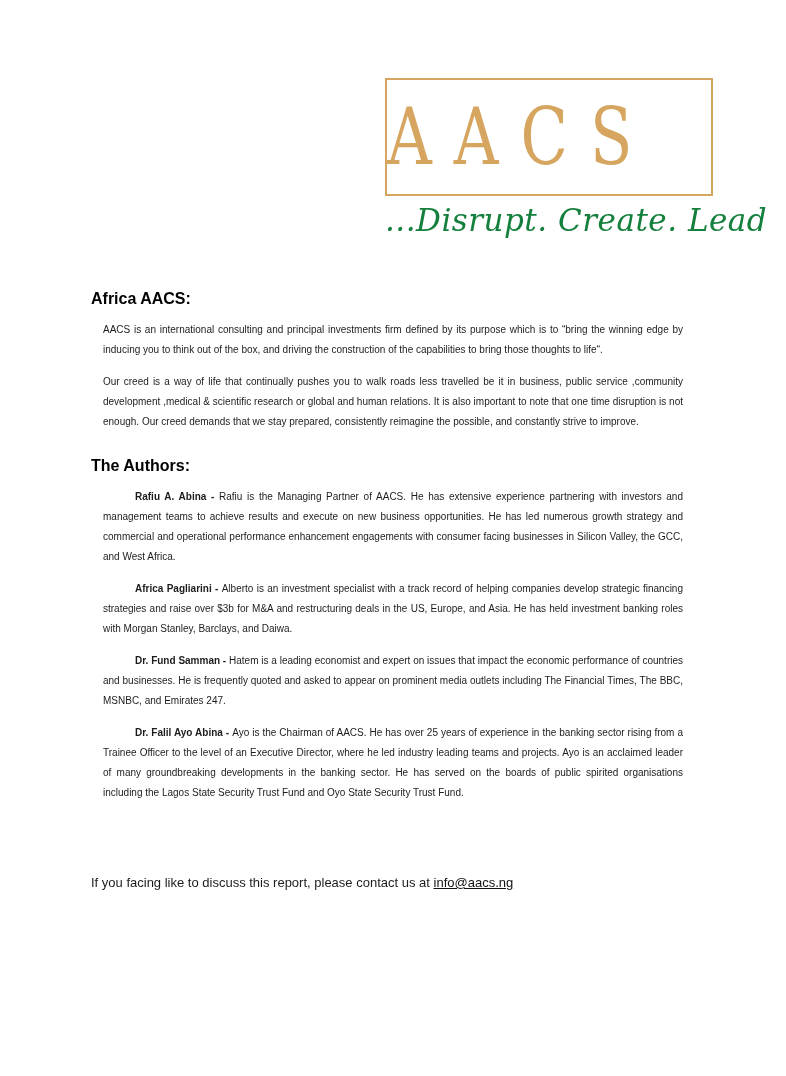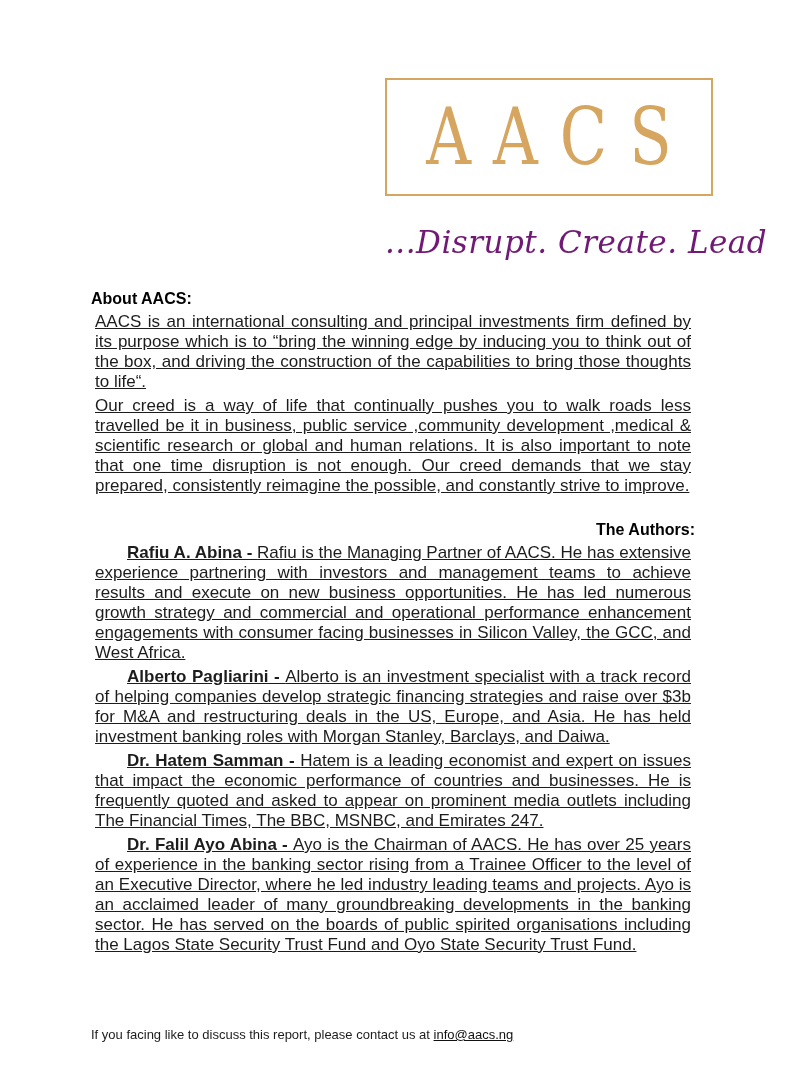--- a/index.html
+++ b/index.html
@@ -22,66 +22,64 @@
     right: 73px;
     width: 328px;
     text-align: right;
   }
   .logo-box {
     width: 328px;
     height: 118px;
     border: 2px solid #d6a660;
     display: flex;
     align-items: center;
-    justify-content: center;
     background: #ffffff;
   }
   .logo-text {
     font-family: "DejaVu Serif", serif;
     font-size: 62px;
     line-height: 1;
     color: #d6a660;
     letter-spacing: 22px;
     margin-right: -22px;
     transform: scaleY(1.28);
     transform-origin: center;
     white-space: nowrap;
   }
   .tagline {
-    margin-top: 28px;
+    margin-top: 6px;
     font-family: "DejaVu Serif", serif;
     font-style: italic;
     font-size: 31px;
     letter-spacing: 0.5px;
-    color: #701a75;
+    color: #15803d;
     white-space: nowrap;
   }
 
   
   .content {
     position: absolute;
     left: 91px;
     top: 0;
     width: 604px;
   }
   h2 {
     font-size: 16px;
     line-height: 19px;
     font-weight: bold;
     color: #000000;
     margin: 0;
   }
   .h-about   { margin-top: 289px; }
-  .h-authors { margin-top: 24px; text-align: right; }
+  .h-authors { margin-top: 24px; }
   p.body {
-    font-size: 17px;
+    font-size: 10px;
     line-height: 20px;
     text-align: justify;
-    margin: 4px;
-    text-decoration: underline;
+    margin: 12px;
   }
   .p-about-1 { margin-top: 12px; }
   .p-about-2 { margin-top: 6px; }
   .author-1  { margin-top: 7px; }
   .author-2  { margin-top: 19px; }
   .author-3  { margin-top: 19px; }
   .author-4  { margin-top: 21px; }
   .author-name { font-weight: bold; padding-left: 32px; }
 
   .footer {
@@ -103,31 +101,31 @@
 
   <div class="logo-block">
     <div class="logo-box">
       <span class="logo-text">AACS</span>
     </div>
     <div class="tagline">...Disrupt. Create. Lead</div>
   </div>
 
   <div class="content">
 
-    <h2 class="h-about">About AACS:</h2>
+    <h2 class="h-about">Africa AACS:</h2>
 
     <p class="body p-about-1">AACS is an international consulting and principal investments firm defined by its purpose which is to “bring the winning edge by inducing you to think out of the box, and driving the construction of the capabilities to bring those thoughts to life“.</p>
     <p class="body p-about-2">Our creed is a way of life that continually pushes you to walk roads less travelled be it in business, public service ,community development ,medical &amp; scientific research or global and human relations. It is also important to note that one time disruption is not enough. Our creed demands that we stay prepared, consistently reimagine the possible, and constantly strive to improve.</p>
 
     <h2 class="h-authors">The Authors:</h2>
 
     <p class="body author-1"><span class="author-name">Rafiu A. Abina - </span><span>Rafiu is the Managing Partner of AACS. He has extensive experience partnering with investors and management teams to achieve results and execute on new business opportunities. He has led numerous growth strategy and commercial and operational performance enhancement engagements with consumer facing businesses in Silicon Valley, the GCC, and West Africa.</span></p>
 
-    <p class="body author-2"><span class="author-name">Alberto Pagliarini - </span><span>Alberto is an investment specialist with a track record of helping companies develop strategic financing strategies and raise over $3b for M&amp;A and restructuring deals in the US, Europe, and Asia. He has held investment banking roles with Morgan Stanley, Barclays, and Daiwa.</span></p>
+    <p class="body author-2"><span class="author-name">Africa Pagliarini - </span><span>Alberto is an investment specialist with a track record of helping companies develop strategic financing strategies and raise over $3b for M&amp;A and restructuring deals in the US, Europe, and Asia. He has held investment banking roles with Morgan Stanley, Barclays, and Daiwa.</span></p>
 
-    <p class="body author-3"><span class="author-name">Dr. Hatem Samman - </span> <span>Hatem is a leading economist and expert on issues that impact the economic performance of countries and businesses. He is frequently quoted and asked to appear on prominent media outlets including The Financial Times, The BBC, MSNBC, and Emirates 247.</span></p>
+    <p class="body author-3"><span class="author-name">Dr. Fund Samman - </span> <span>Hatem is a leading economist and expert on issues that impact the economic performance of countries and businesses. He is frequently quoted and asked to appear on prominent media outlets including The Financial Times, The BBC, MSNBC, and Emirates 247.</span></p>
 
     <p class="body author-4"><span class="author-name">Dr. Falil Ayo Abina - </span><span>Ayo is the Chairman of AACS. He has over 25 years of experience in the banking sector rising from a Trainee Officer to the level of an Executive Director, where he led industry leading teams and projects. Ayo is an acclaimed leader of many groundbreaking developments in the banking sector. He has served on the boards of public spirited organisations including the Lagos State Security Trust Fund and Oyo State Security Trust Fund.</span></p>
 
     <p class="footer"><span>If you facing like to discuss this report, please contact us at </span> <a href="#">info@aacs.ng</a></p>
 
   </div>
 </div>
 
 </body></html>

